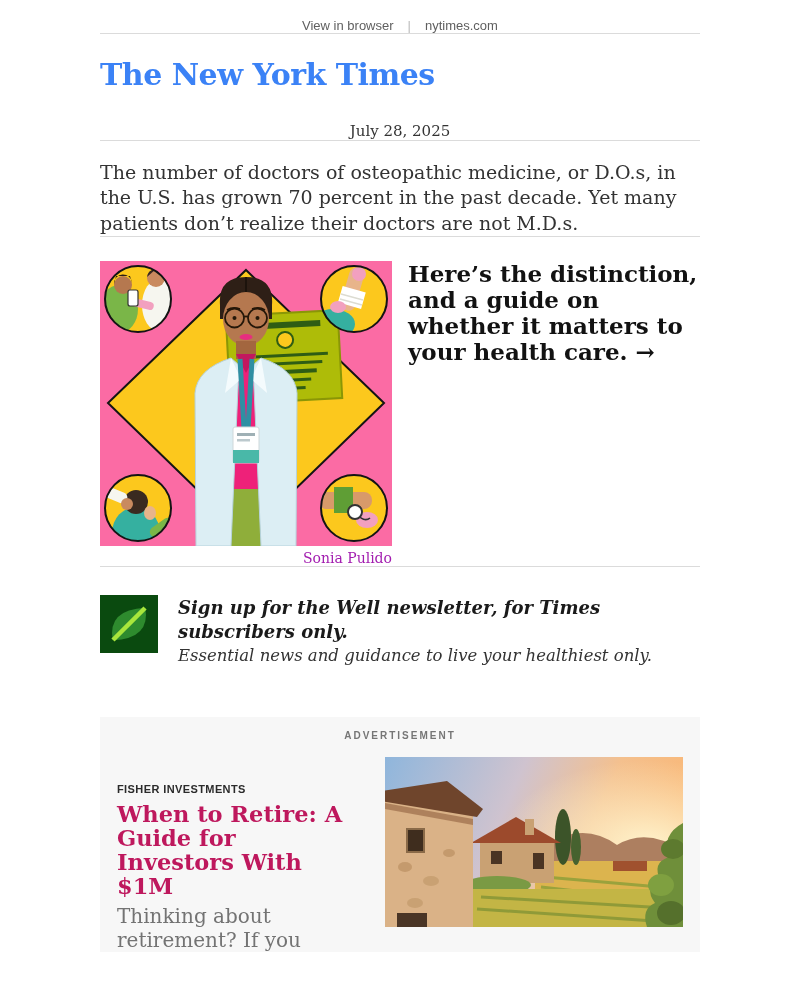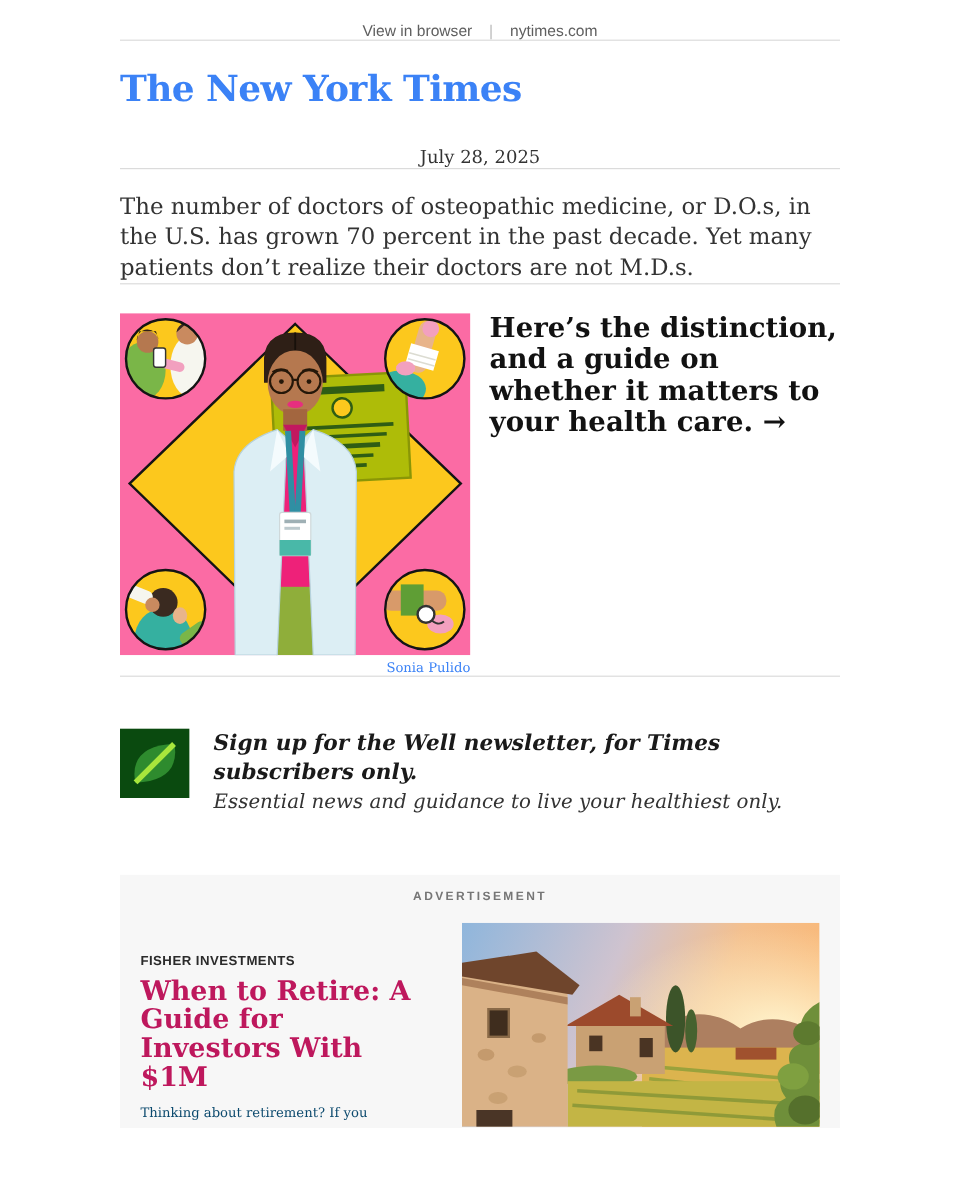--- a/index.html
+++ b/index.html
@@ -41,30 +41,30 @@
     margin-top:19px; font-size:19px; line-height:25.3px; color:#333;
   }
 
   
   .feature { margin-top:24px; display:flex; align-items:flex-start; }
   .feature-left { width:292px; flex:0 0 292px; }
   .illustration { width:292px; height:285px; display:block; cursor:pointer; }
   .illustration svg { display:block; }
   .credit {
     margin-top:4px; text-align:right;
-    font-size:11px; color:#3b82f6;
+    font-size:14px; color:#a21caf;
   }
   .headline {
     margin-left:16px; width:304px;
     font-size:23px; line-height:26px; font-weight:700; color:#121212;
     cursor:pointer;
   }
 
   
-  .promo { margin-top:43px; display:flex; align-items:flex-start; }
+  .promo { margin-top:28px; display:flex; align-items:flex-start; }
   .well-icon { width:58px; height:58px; flex:0 0 58px; cursor:pointer; }
   .well-icon svg { display:block; }
   .promo-text { margin-left:20px; padding-top:1px; }
   .promo-title { font-size:18px; line-height:24px; font-weight:700; font-style:italic; color:#1a1a1a; }
   .promo-sub { font-size:16.5px; line-height:24px; font-style:italic; color:#333; }
   .promo-link {
     display:inline-block; font-size:16.5px; line-height:24px; font-style:italic;
     color:#3565a8; text-decoration:underline; cursor:pointer;
   }
 
@@ -78,21 +78,21 @@
   }
   .adrow { margin-top:15px; display:flex; padding:0 17px; }
   .adcol { width:268px; flex:0 0 268px; padding-top:26px; padding-right:30px; }
   .sponsor {
     font-family:"Liberation Sans",sans-serif;
     font-size:11px; font-weight:700; letter-spacing:0.4px; color:#2b2b2b; cursor:pointer;
   }
   .adheadline {
     margin-top:7px; font-size:22.5px; line-height:24px; font-weight:700; color:#be185d; cursor:pointer;
   }
-  .adbody { margin-top:6px; font-size:11px; line-height:24px; color:#0c4a6e; }
+  .adbody { margin-top:6px; font-size:20px; line-height:24px; color:#737373; }
   .adimage { width:298px; flex:0 0 298px; cursor:pointer; }
   .adimage svg { display:block; }
 </style>
 </head>
 <body>
 
 <div class="page">
 
   <div class="toplinks">
     <a>View in browser</a><span class="sep">|</span><a>nytimes.com</a>

